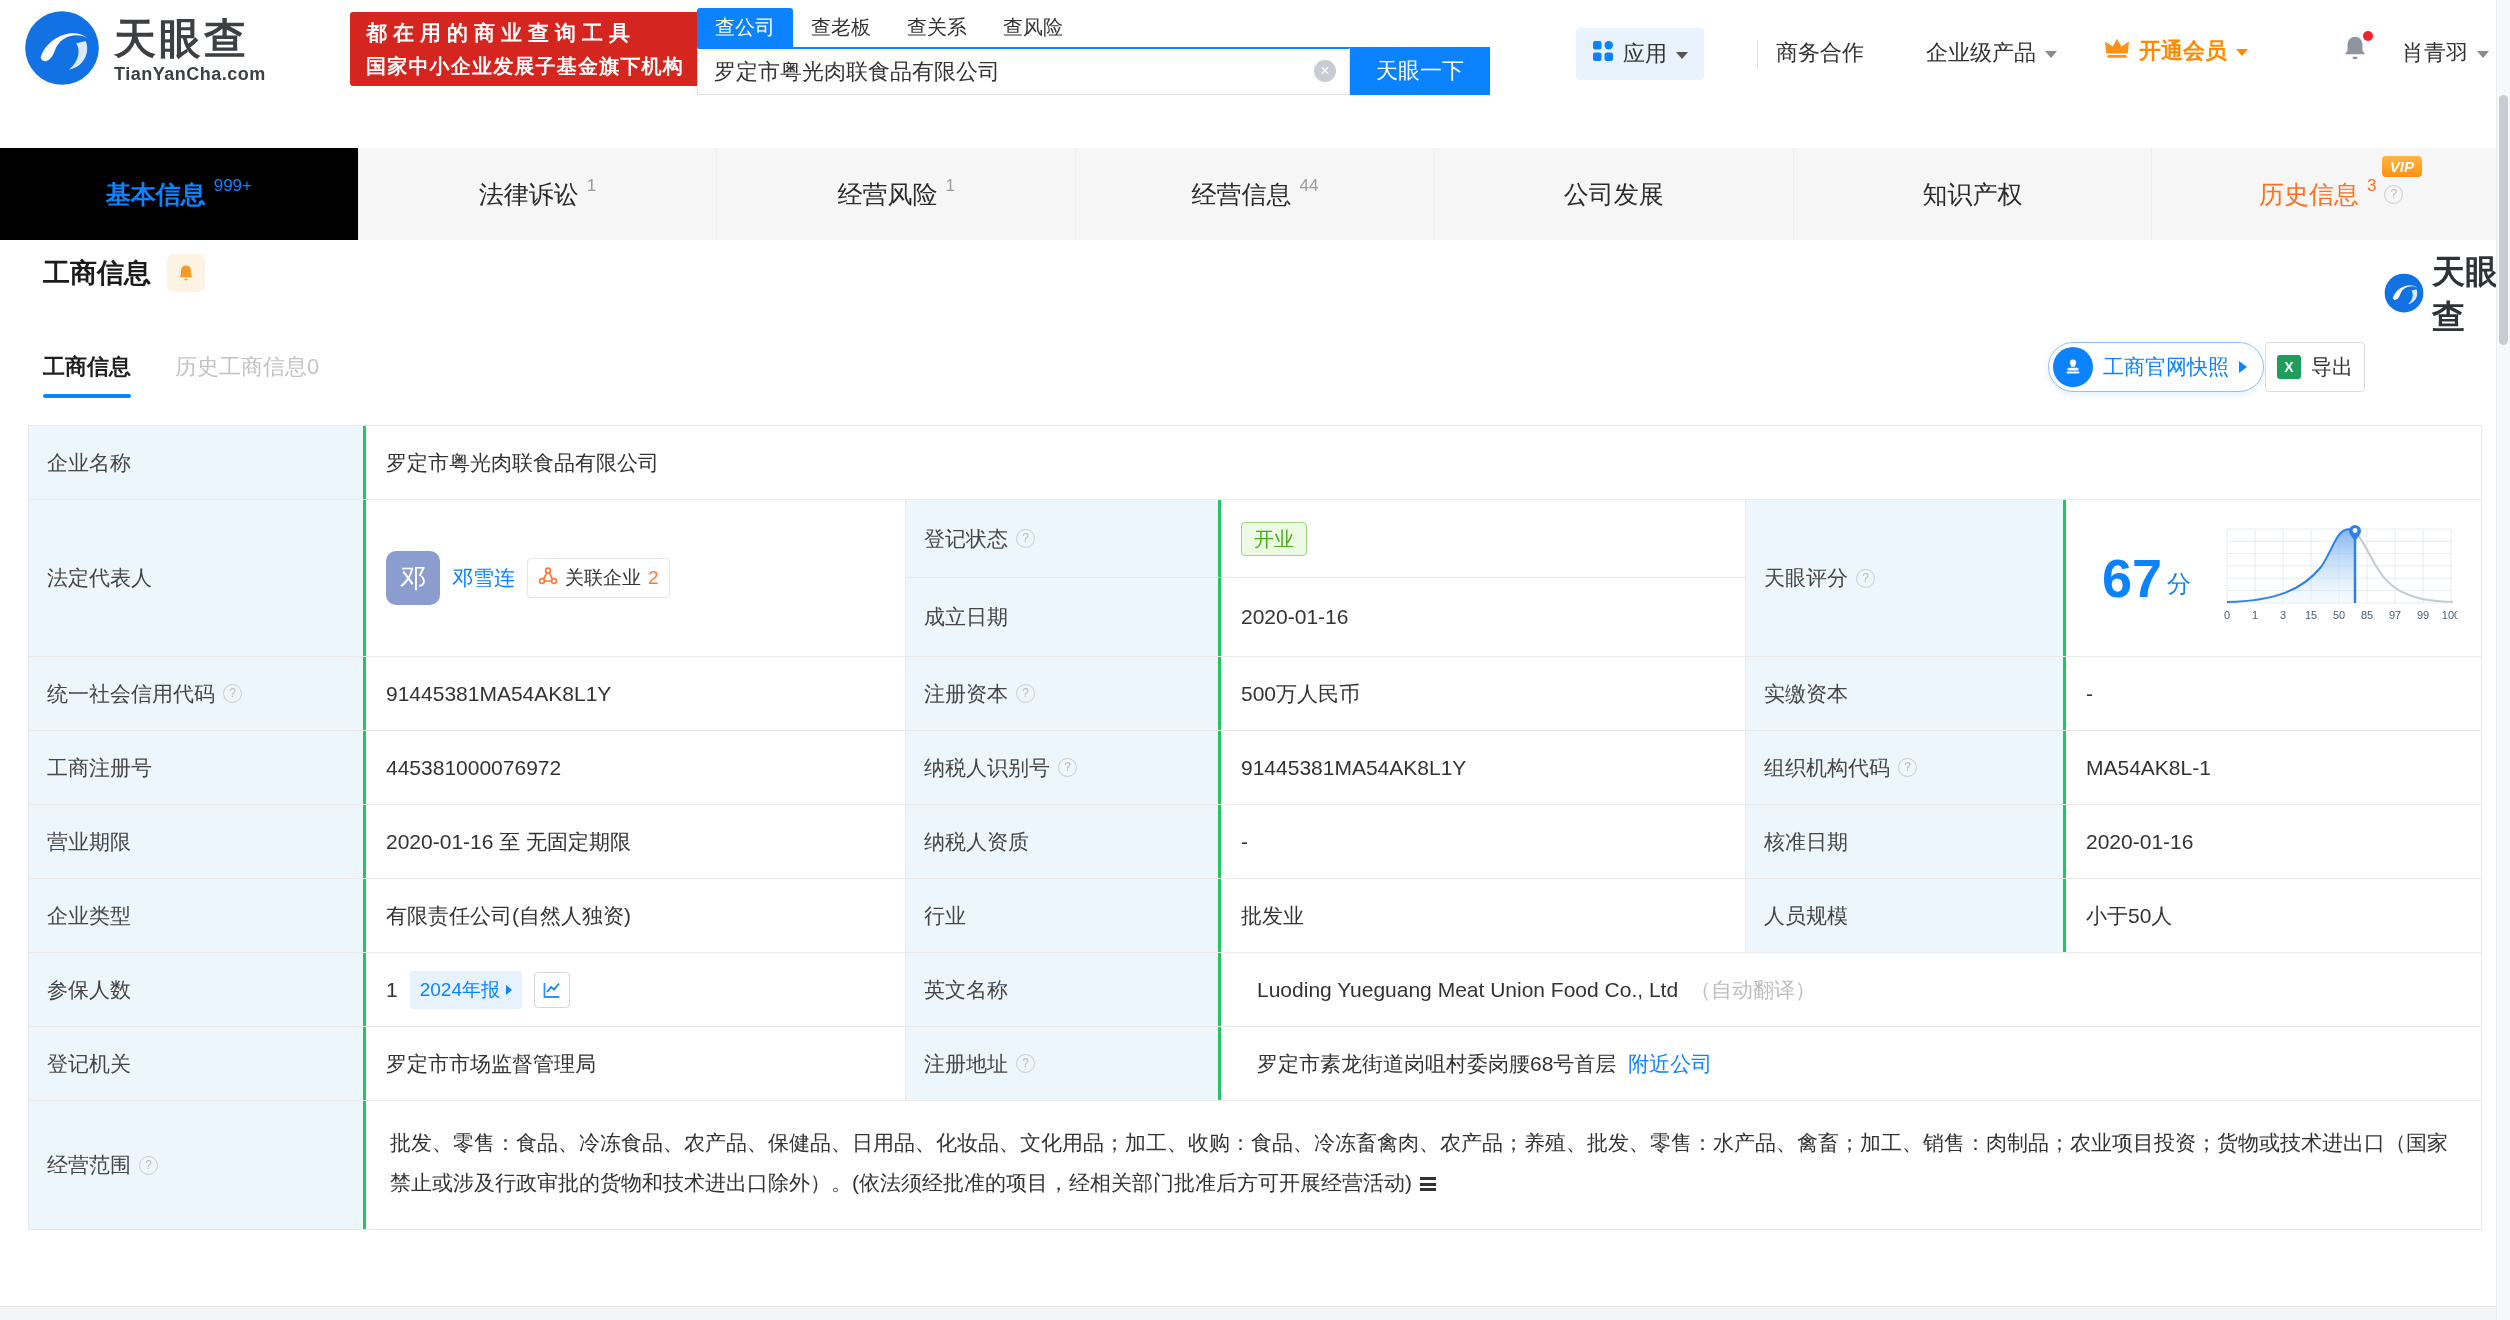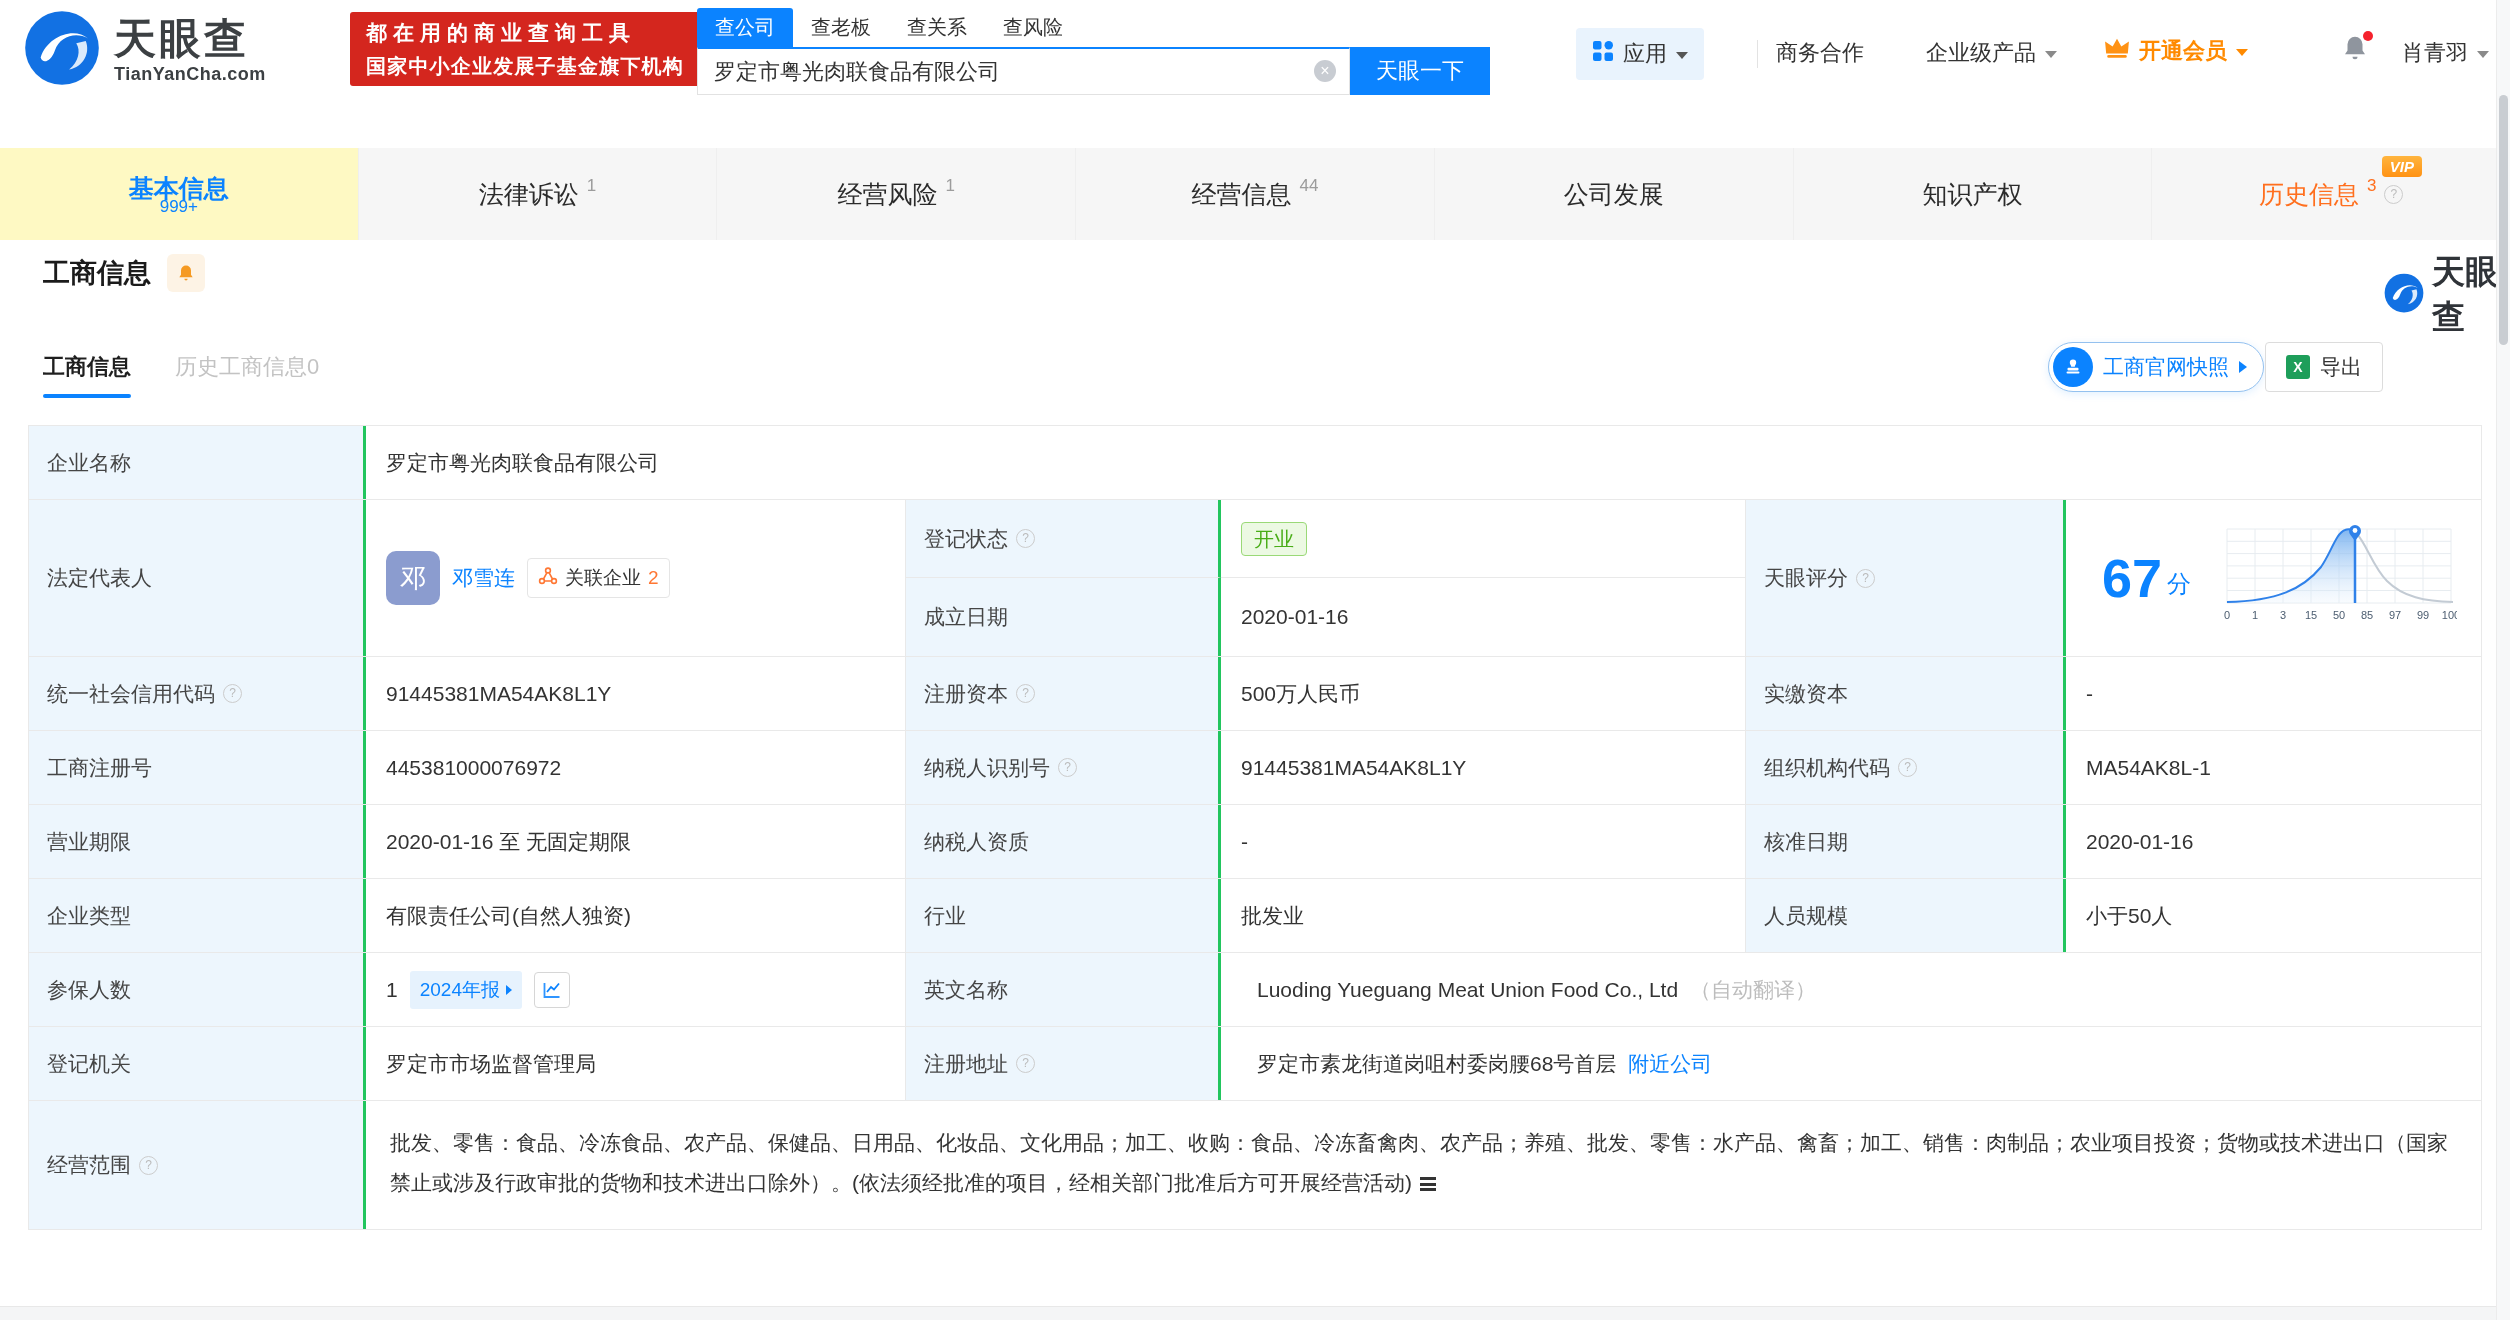--- a/index.html
+++ b/index.html
@@ -40,21 +40,21 @@
   .caret.orange{border-top-color:#ff8a00;}
   .caret.dark{border-top-color:#555;}
   .red-dot{position:absolute;right:-3px;top:-2px;width:10px;height:10px;border-radius:50%;background:#f5222d;}
 
   
   .nav-tabs{position:absolute;top:148px;left:0;width:2510px;height:92px;display:flex;background:#f6f6f6;}
   .nav-tab{flex:1;display:flex;align-items:center;justify-content:center;gap:8px;font-size:25px;color:#2b2b2b;
            position:relative;border-right:1px solid #efefef;cursor:pointer;}
   .nav-tab:last-child{border-right:none;}
   .nav-tab .cnt{font-size:17px;color:#9c9c9c;margin-top:-16px;}
-  .nav-tab.active{background:#fef9c3;color:#0b83ff;font-weight:bold;flex-direction:column;}
+  .nav-tab.active{background:#000000;color:#0b83ff;font-weight:bold;}
   .nav-tab.active .cnt{color:#0b83ff;font-weight:normal;}
   .nav-tab.history{color:#ff6f1e;}
   .nav-tab.history .cnt{color:#ff6f1e;}
   .vip-badge{position:absolute;top:8px;right:88px;background:linear-gradient(180deg,#ffb53e,#ff9214);color:#fff;
              font-size:15px;font-weight:bold;font-style:italic;padding:2px 8px;border-radius:4px;}
   .q-icon{width:17px;height:17px;border-radius:50%;border:1px solid #ccc;color:#bbb;font-size:12px;line-height:17px;
           text-align:center;flex:none;display:inline-block;}
   .q-icon::before{content:"?";}
 
   
@@ -68,21 +68,21 @@
   .subtab{font-size:22px;color:#c3c3c3;cursor:pointer;}
   .subtab.active{color:#1f1f1f;font-weight:bold;}
   .subtab.active::after{content:"";display:block;height:4px;background:#0b83ff;border-radius:2px;margin-top:12px;}
 
   .actions{position:absolute;top:342px;left:2048px;display:flex;gap:1px;align-items:center;}
   .snapshot-btn{height:48px;border:1px solid #94c1ef;border-radius:26px;display:flex;align-items:center;gap:10px;
                 padding:0 16px 0 4px;background:#fff;color:#0b83ff;font-size:21px;box-shadow:0 2px 8px rgba(11,131,255,.12);cursor:pointer;}
   .snapshot-icon{width:40px;height:40px;border-radius:50%;background:#0b83ff;display:flex;align-items:center;justify-content:center;}
   .play{width:0;height:0;border-top:6px solid transparent;border-bottom:6px solid transparent;border-left:8px solid #0b83ff;}
   .export-btn{height:48px;border:1px solid #dcdcdc;border-radius:4px;display:flex;align-items:center;gap:10px;
-              padding:0 20px;background:#fff;color:#333;font-size:21px;cursor:pointer;}
+              padding:0 11px;background:#fff;color:#333;font-size:21px;cursor:pointer;}
   .xls-icon{width:24px;height:24px;background:#1e9e5a;border-radius:3px;color:#fff;font-size:14px;font-weight:bold;
             line-height:24px;text-align:center;}
   .xls-icon::before{content:"X";}
 
   
   .biz-table{position:absolute;top:425px;left:28px;width:2454px;border:1px solid #e9e9e9;box-sizing:border-box;}
   .trow{display:grid;grid-template-columns:337px 540px 315px 525px 320px 1fr;border-bottom:1px solid #e9e9e9;grid-auto-rows:73px;}
   .trow:last-child{border-bottom:none;}
   .tl{background:#edf6fd;display:flex;align-items:center;gap:8px;padding:0 18px;font-size:21px;color:#454545;
       border-right:3px solid #22c55e;box-sizing:border-box;}

